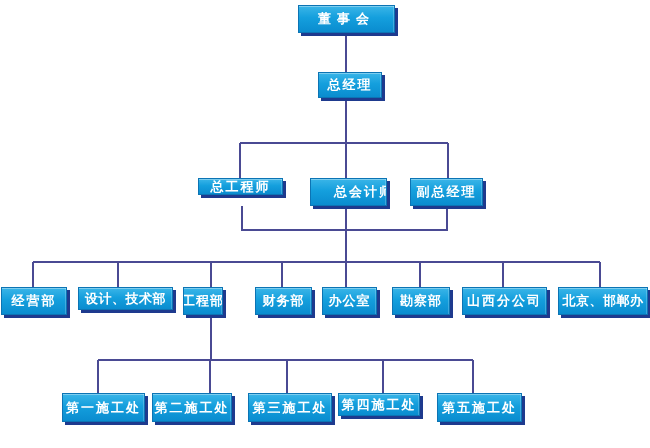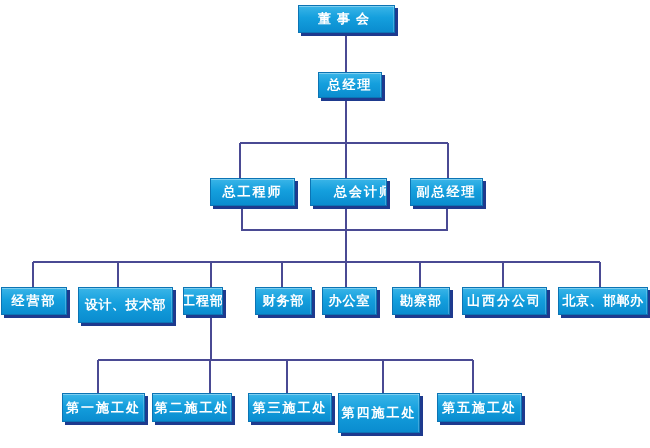--- a/index.html
+++ b/index.html
@@ -40,37 +40,37 @@
     letter-spacing: 2px;
     white-space: nowrap;
     overflow: hidden;
     text-align: center;
   }
   
   .n-board  { left: 298px; top: 5px;   width: 97px; height: 28px; letter-spacing: 6px; }
   
   .n-gm     { left: 318px; top: 72px;  width: 64px; height: 26px; }
   
-  .n-l3-0   { left: 198px; top: 178px; width: 85px; height: 28px; margin-left: 12px; }
+  .n-l3-0   { left: 198px; top: 178px; width: 85px; height: 17px; }
   .n-l3-1   { left: 310px; top: 178px; width: 77px; height: 28px; padding-left: 31px; }
   .n-l3-2   { left: 410px; top: 178px; width: 73px; height: 28px; }
   
   .n-l4-0   { left: 1px;   top: 287px; width: 66px; height: 28px; }
-  .n-l4-1   { left: 78px;  top: 287px; width: 95px; height: 36px; letter-spacing: 0.5px; }
+  .n-l4-1   { left: 78px;  top: 287px; width: 95px; height: 23px; letter-spacing: 0.5px; }
   .n-l4-2   { left: 183px; top: 287px; width: 40px; height: 28px; letter-spacing: 1px; font-family: Liberation Mono, monospace; }
   .n-l4-3   { left: 255px; top: 287px; width: 57px; height: 28px; letter-spacing: 1px; }
   .n-l4-4   { left: 322px; top: 287px; width: 55px; height: 28px; letter-spacing: 1px; }
   .n-l4-5   { left: 392px; top: 287px; width: 58px; height: 28px; letter-spacing: 1px; }
   .n-l4-6   { left: 462px; top: 287px; width: 85px; height: 28px; }
   .n-l4-7   { left: 558px; top: 287px; width: 90px; height: 28px; letter-spacing: 0.5px; }
   
   .n-l5-0   { left: 62px;  top: 393px; width: 83px; height: 29px; }
   .n-l5-1   { left: 152px; top: 393px; width: 80px; height: 29px; }
   .n-l5-2   { left: 248px; top: 393px; width: 84px; height: 29px; }
-  .n-l5-3   { left: 338px; top: 393px; width: 82px; height: 40px; }
+  .n-l5-3   { left: 338px; top: 393px; width: 82px; height: 23px; }
   .n-l5-4   { left: 437px; top: 393px; width: 85px; height: 29px; }
 </style>
 </head>
 <body>
 
 <div class="stage">
 
   <svg class="connectors" viewBox="0 0 650 448" aria-hidden="true">
     <path d="
       M346 32 V75

